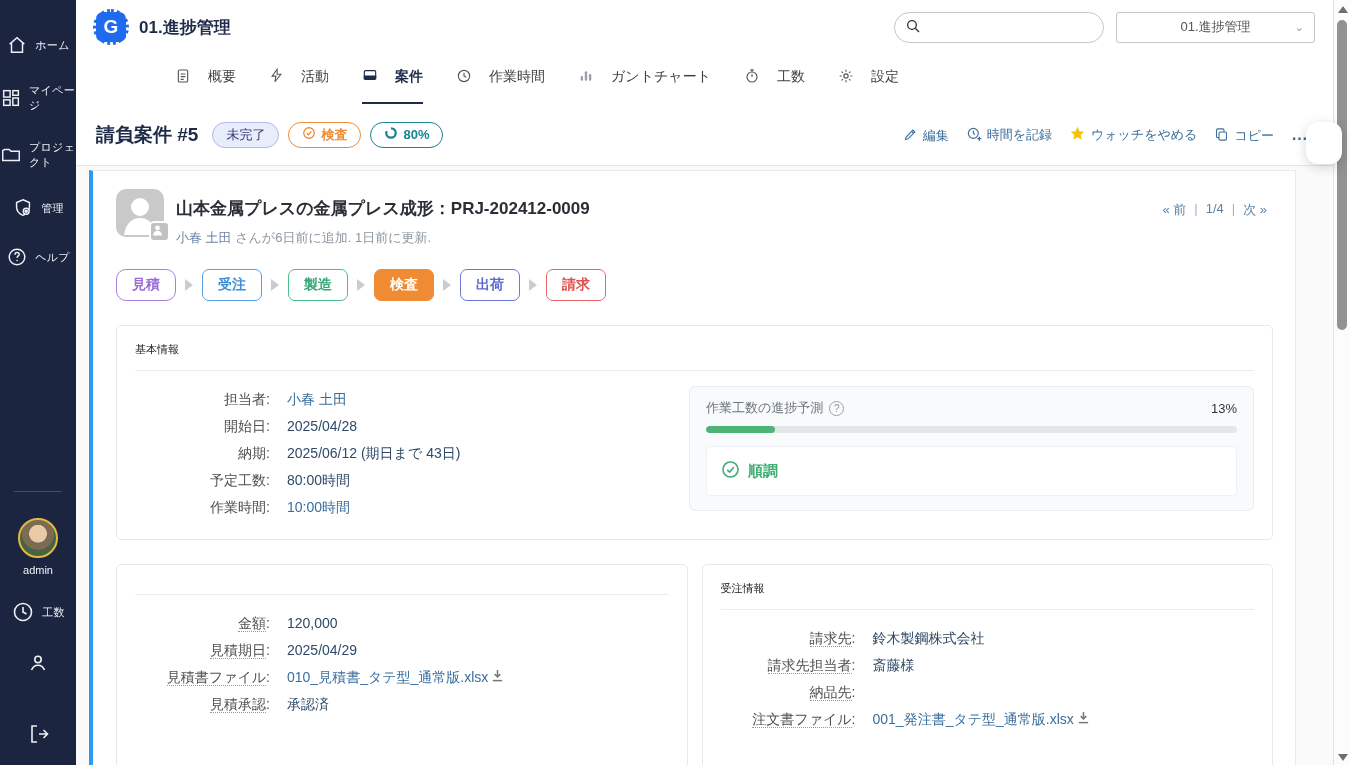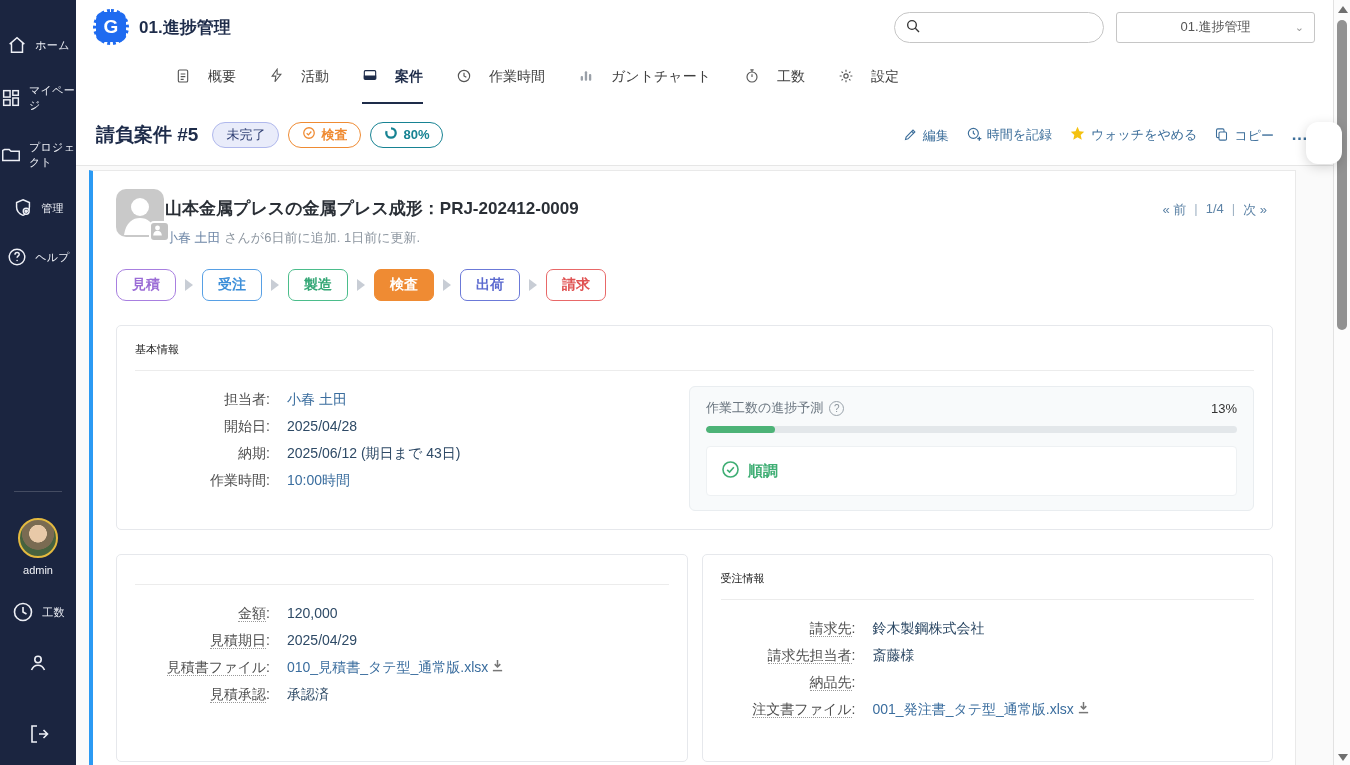--- a/index.html
+++ b/index.html
@@ -44,21 +44,21 @@
   .action.more { font-size:17px; font-weight:bold; letter-spacing:1px; }
 
   
   .main { position:absolute; left:76px; top:166px; right:17px; bottom:0; background:#fafafa; overflow:hidden; z-index:1; }
   .card { margin:4px 37px 0 13px; height:700px; background:#fff; border:1px solid #e9e9e9; border-left:4px solid #2b9af3; padding:18px 22px 0 23px; position:relative; }
 
   .pagination { position:absolute; top:30px; right:28px; font-size:13px; color:#7a93ad; display:flex; gap:8px; }
   .pagination .pg-link { color:#5d83a6; cursor:pointer; }
   .pagination .pg-sep { color:#9fb2c4; }
 
-  .issue-head { display:flex; gap:1px; }
+  .issue-head { display:flex; gap:12px; }
   .avatar { width:48px; height:48px; border-radius:10px; background:#c9c9c9; position:relative; flex:0 0 auto; }
   .avatar svg { position:absolute; left:0; top:0; }
   .avatar .sub { position:absolute; right:-6px; bottom:-5px; width:21px; height:21px; border-radius:5px; background:#c2c2c2; border:2px solid #fff; display:flex; align-items:center; justify-content:center; }
   .issue-title { font-size:17px; font-weight:bold; color:#2a2f36; margin-top:8px; }
   .byline { margin-top:9px; font-size:13px; color:#8d96a0; }
   .byline .author { color:#6d86a6; cursor:pointer; }
 
   .workflow { display:flex; align-items:center; gap:9px; margin-top:22px; }
   .chip { border:1.5px solid; border-radius:7px; padding:6px 15px; font-size:14px; font-weight:bold; background:#fff; cursor:pointer; }
   .chip.c0 { color:#9b6cd6; border-color:#a87fe0;border-radius:10px; }
@@ -373,20 +373,24 @@
               </div>
             <div class="frow">
                 <span class="flabel">開始日</span>
                 <span class="fvalue">2025/04/28</span>
               </div>
             <div class="frow">
                 <span class="flabel">納期</span>
                 <span class="fvalue">2025/06/12 (期日まで 43日)</span>
               </div>
             <div class="frow">
+                <span class="flabel">予定工数</span>
+                <span class="fvalue">80:00時間</span>
+              </div>
+            <div class="frow">
                 <span class="flabel">作業時間</span>
                 <span class="fvalue link">10:00時間</span>
               </div>
           </div>
 
           <div class="prog-panel">
             <div class="prog-head">
               <span>作業工数の進捗予測</span>
               <span class="help-circ"></span>
               <span class="pct">13%</span>

